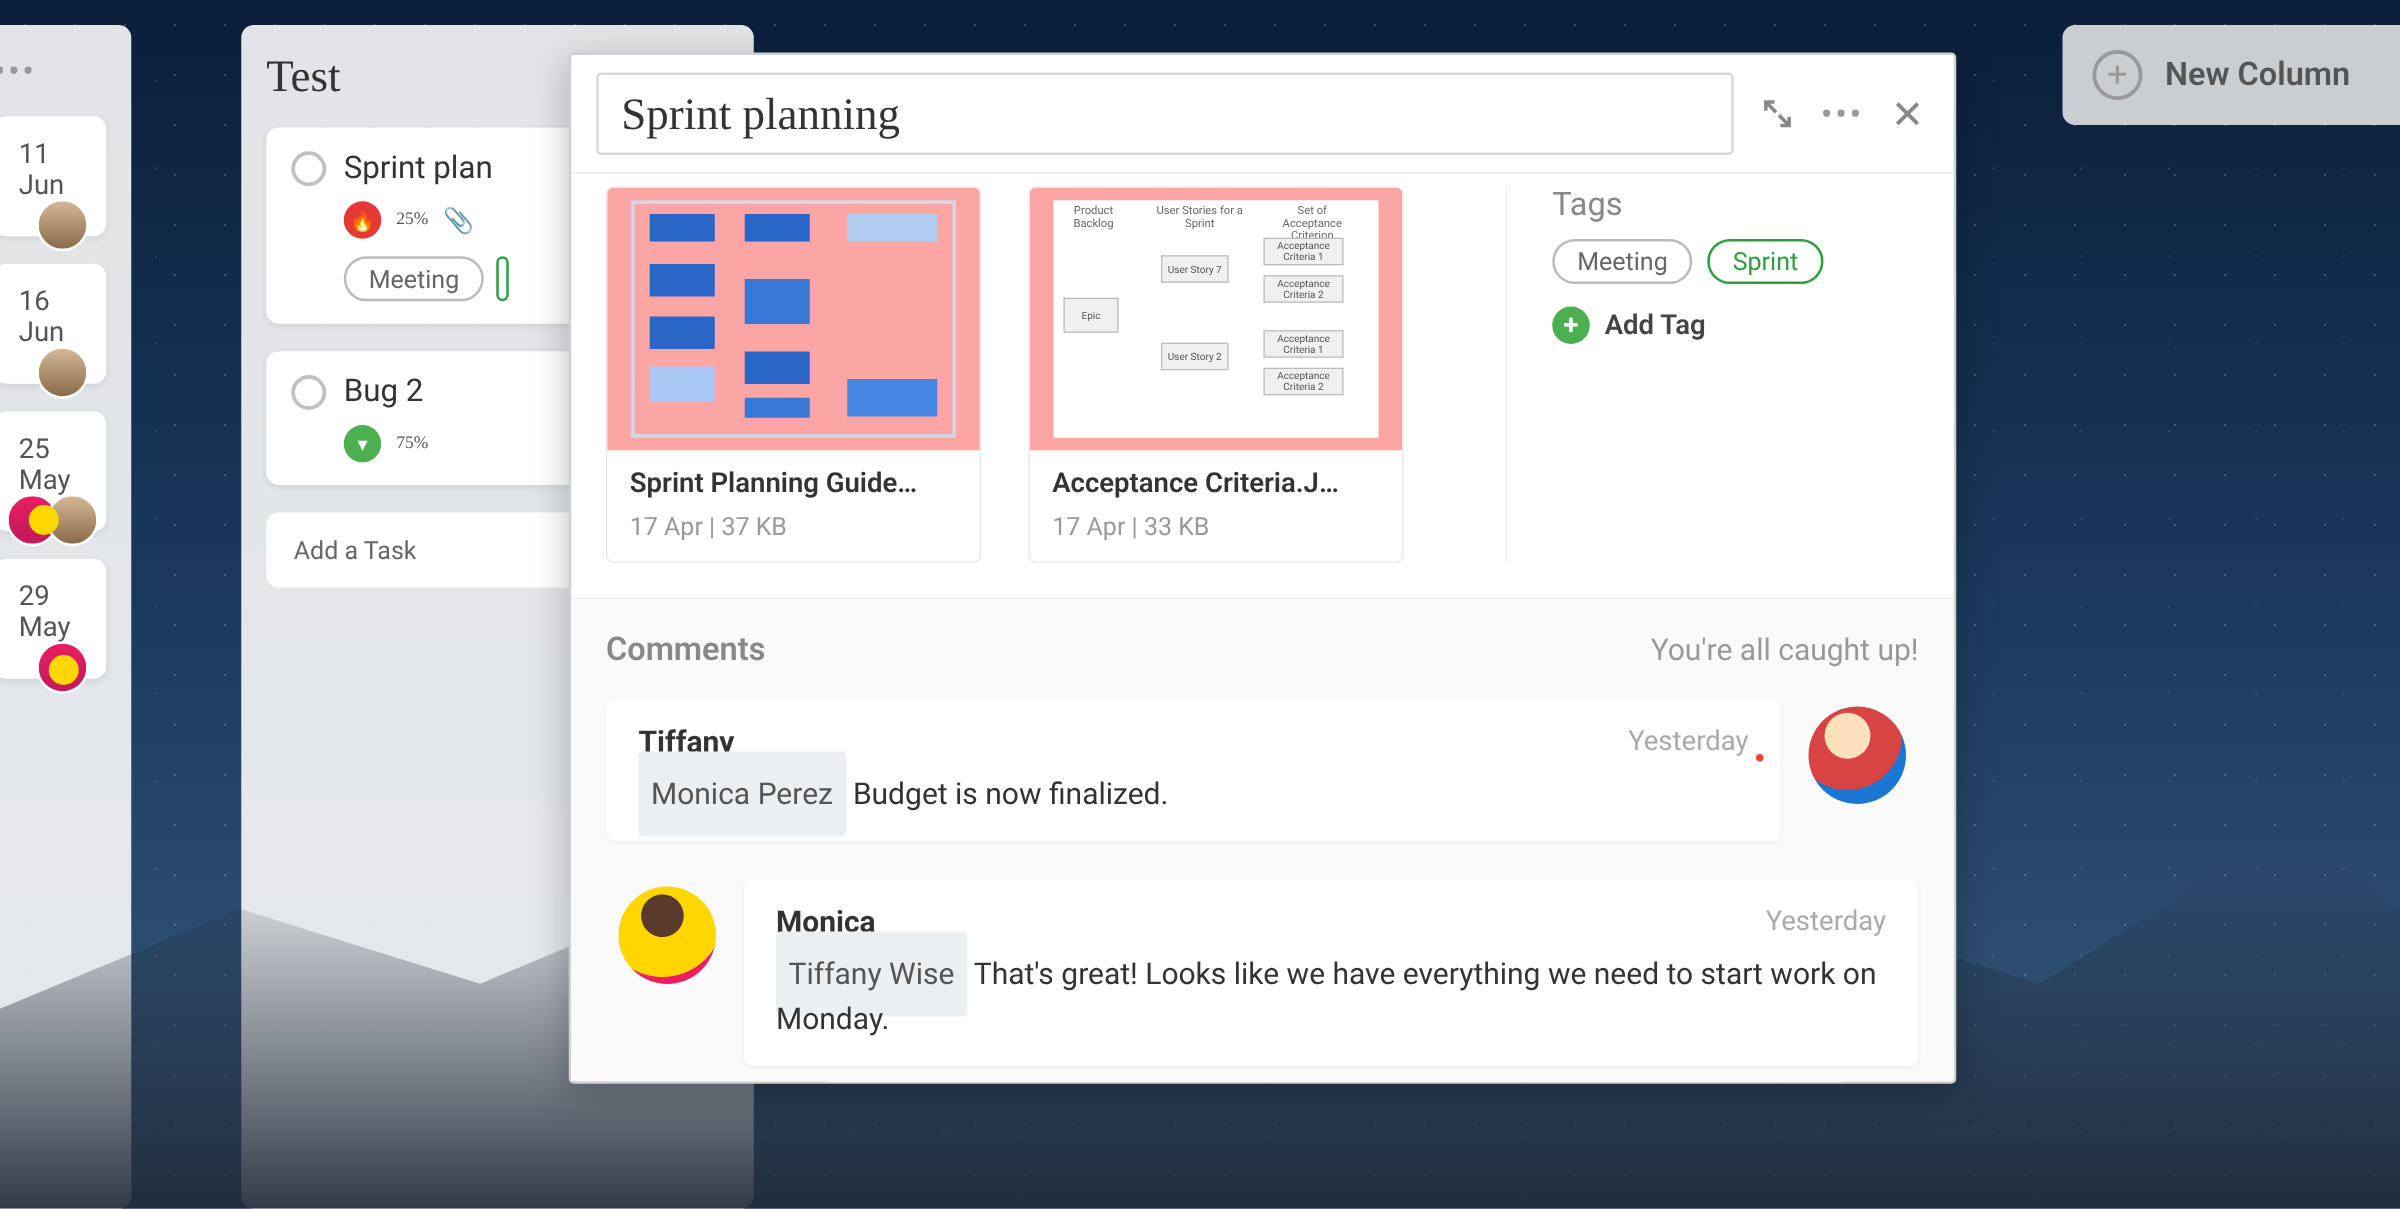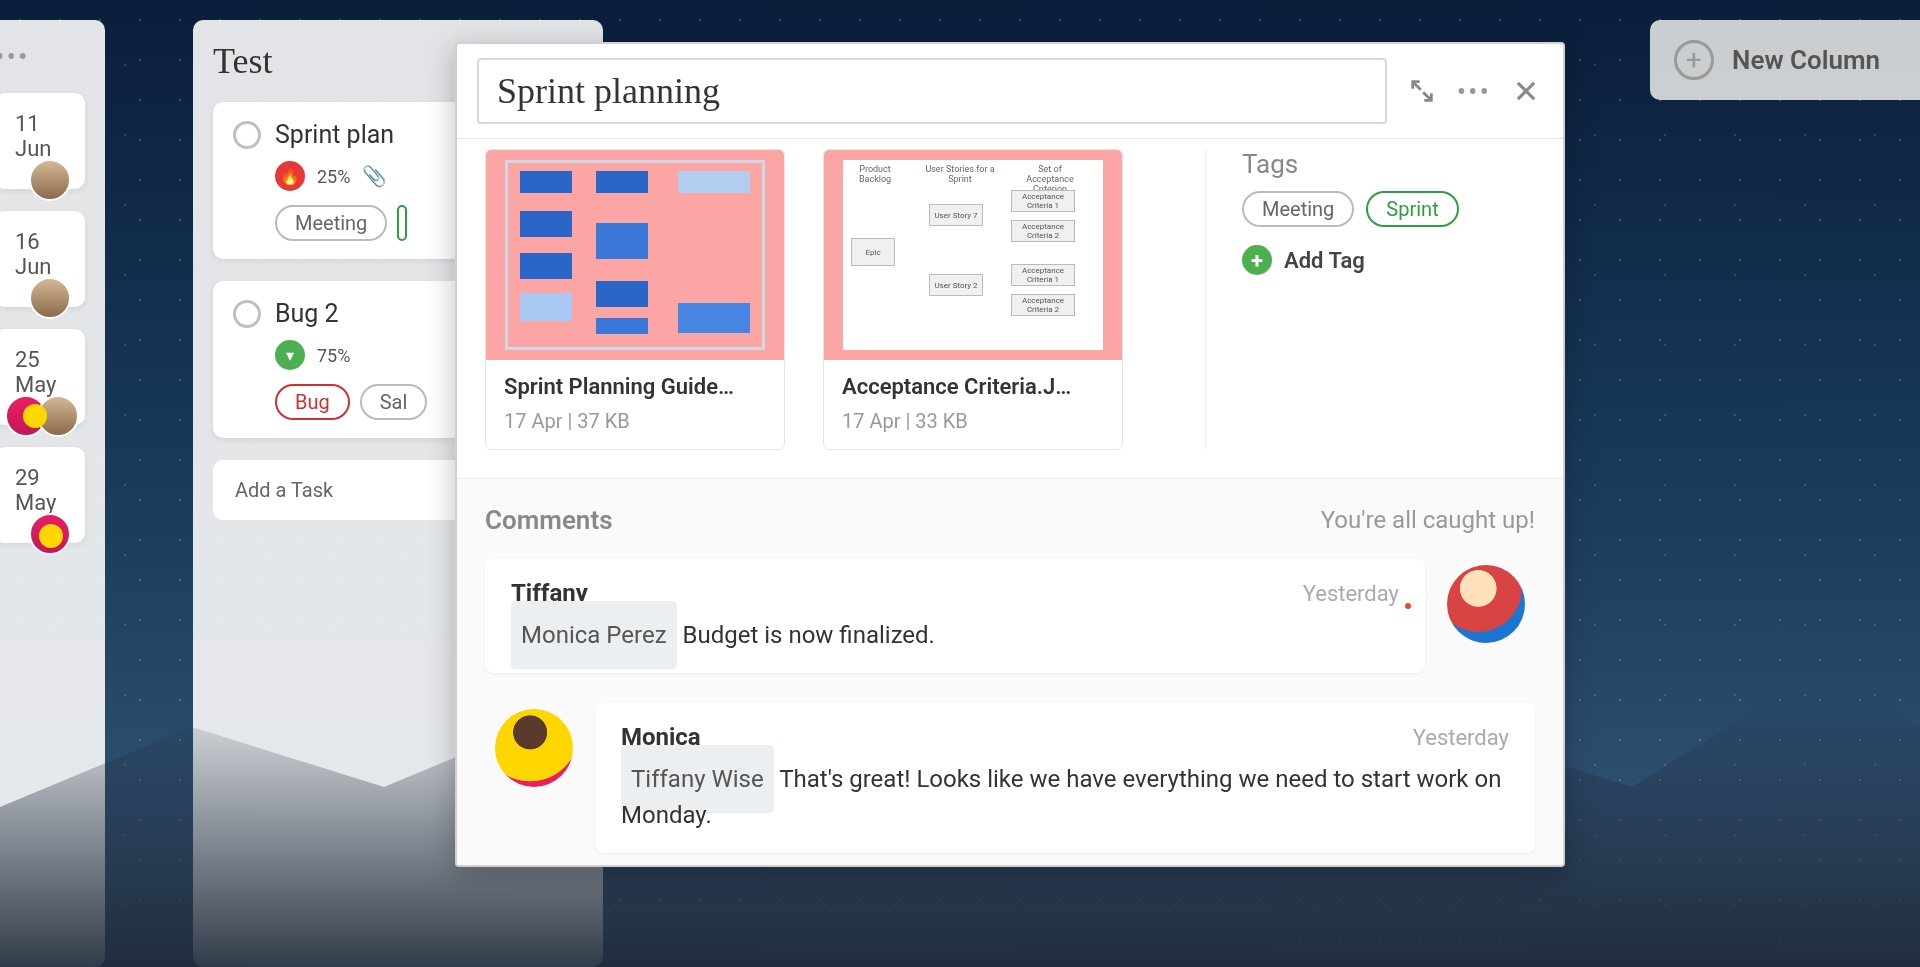--- a/index.html
+++ b/index.html
@@ -78,21 +78,21 @@
   .av-b::after { content:""; width:24px;height:24px;border-radius:50%;background:#ffd600;position:absolute;left:8px;top:9px; }
   .av-stack .avatar { position: static; display:inline-block; margin-left:-10px; }
   .av-stack { position:absolute; bottom:-12px; right:6px; display:flex; }
 
   .task-row { display:flex; align-items:center; gap:14px; }
   .radio-empty { width:28px; height:28px; border:3px solid #c0c0c0; border-radius:50%; flex-shrink:0; }
   .task-title { font-size:25px; color:#333; }
   .meta-row { display:flex; align-items:center; gap:12px; margin-top:12px; margin-left:42px; }
   .prio-fire { width:30px;height:30px;border-radius:50%;background:#e53935;color:#fff;display:flex;align-items:center;justify-content:center;font-size:16px; }
   .prio-down { width:30px;height:30px;border-radius:50%;background:#4caf50;color:#fff;display:flex;align-items:center;justify-content:center;font-size:16px; }
-  .pct { font-size:18px; color:#555; }
+  .pct { font-size:14px; color:#555;font-family:Liberation Serif, serif; }
   .clip { color:#aaa; font-size:20px; }
   .tag-row { display:flex; gap:10px; margin-top:14px; margin-left:42px; }
   .tag {
     border-radius: 20px; padding: 4px 18px; font-size: 20px;
     border: 2px solid;
   }
   .tag-grey { color:#666; border-color:#bbb; }
   .tag-green{ color:#2e9e3f; border-color:#2e9e3f; }
   .tag-red  { color:#d32f2f; border-color:#d32f2f; }
   .addtask { background:#fff; border-radius:10px; padding:18px 22px; font-size:20px; color:#666; }
@@ -277,24 +277,20 @@
     </div>
 
     <div class="card">
       <div class="task-row">
         <span class="radio-empty"></span>
         <span class="task-title">Bug 2</span>
       </div>
       <div class="meta-row">
         <span class="prio-down">▾</span>
         <span class="pct">75%</span>
-      </div>
-      <div class="tag-row">
-        <span class="tag tag-red">Bug</span>
-        <span class="tag tag-grey">Sal</span>
       </div>
     </div>
 
     <div class="addtask">Add a Task</div>
   </div>
 
   <div class="col-newcol">
     <span class="plus-circle">+</span>
     <span>New Column</span>
   </div>

